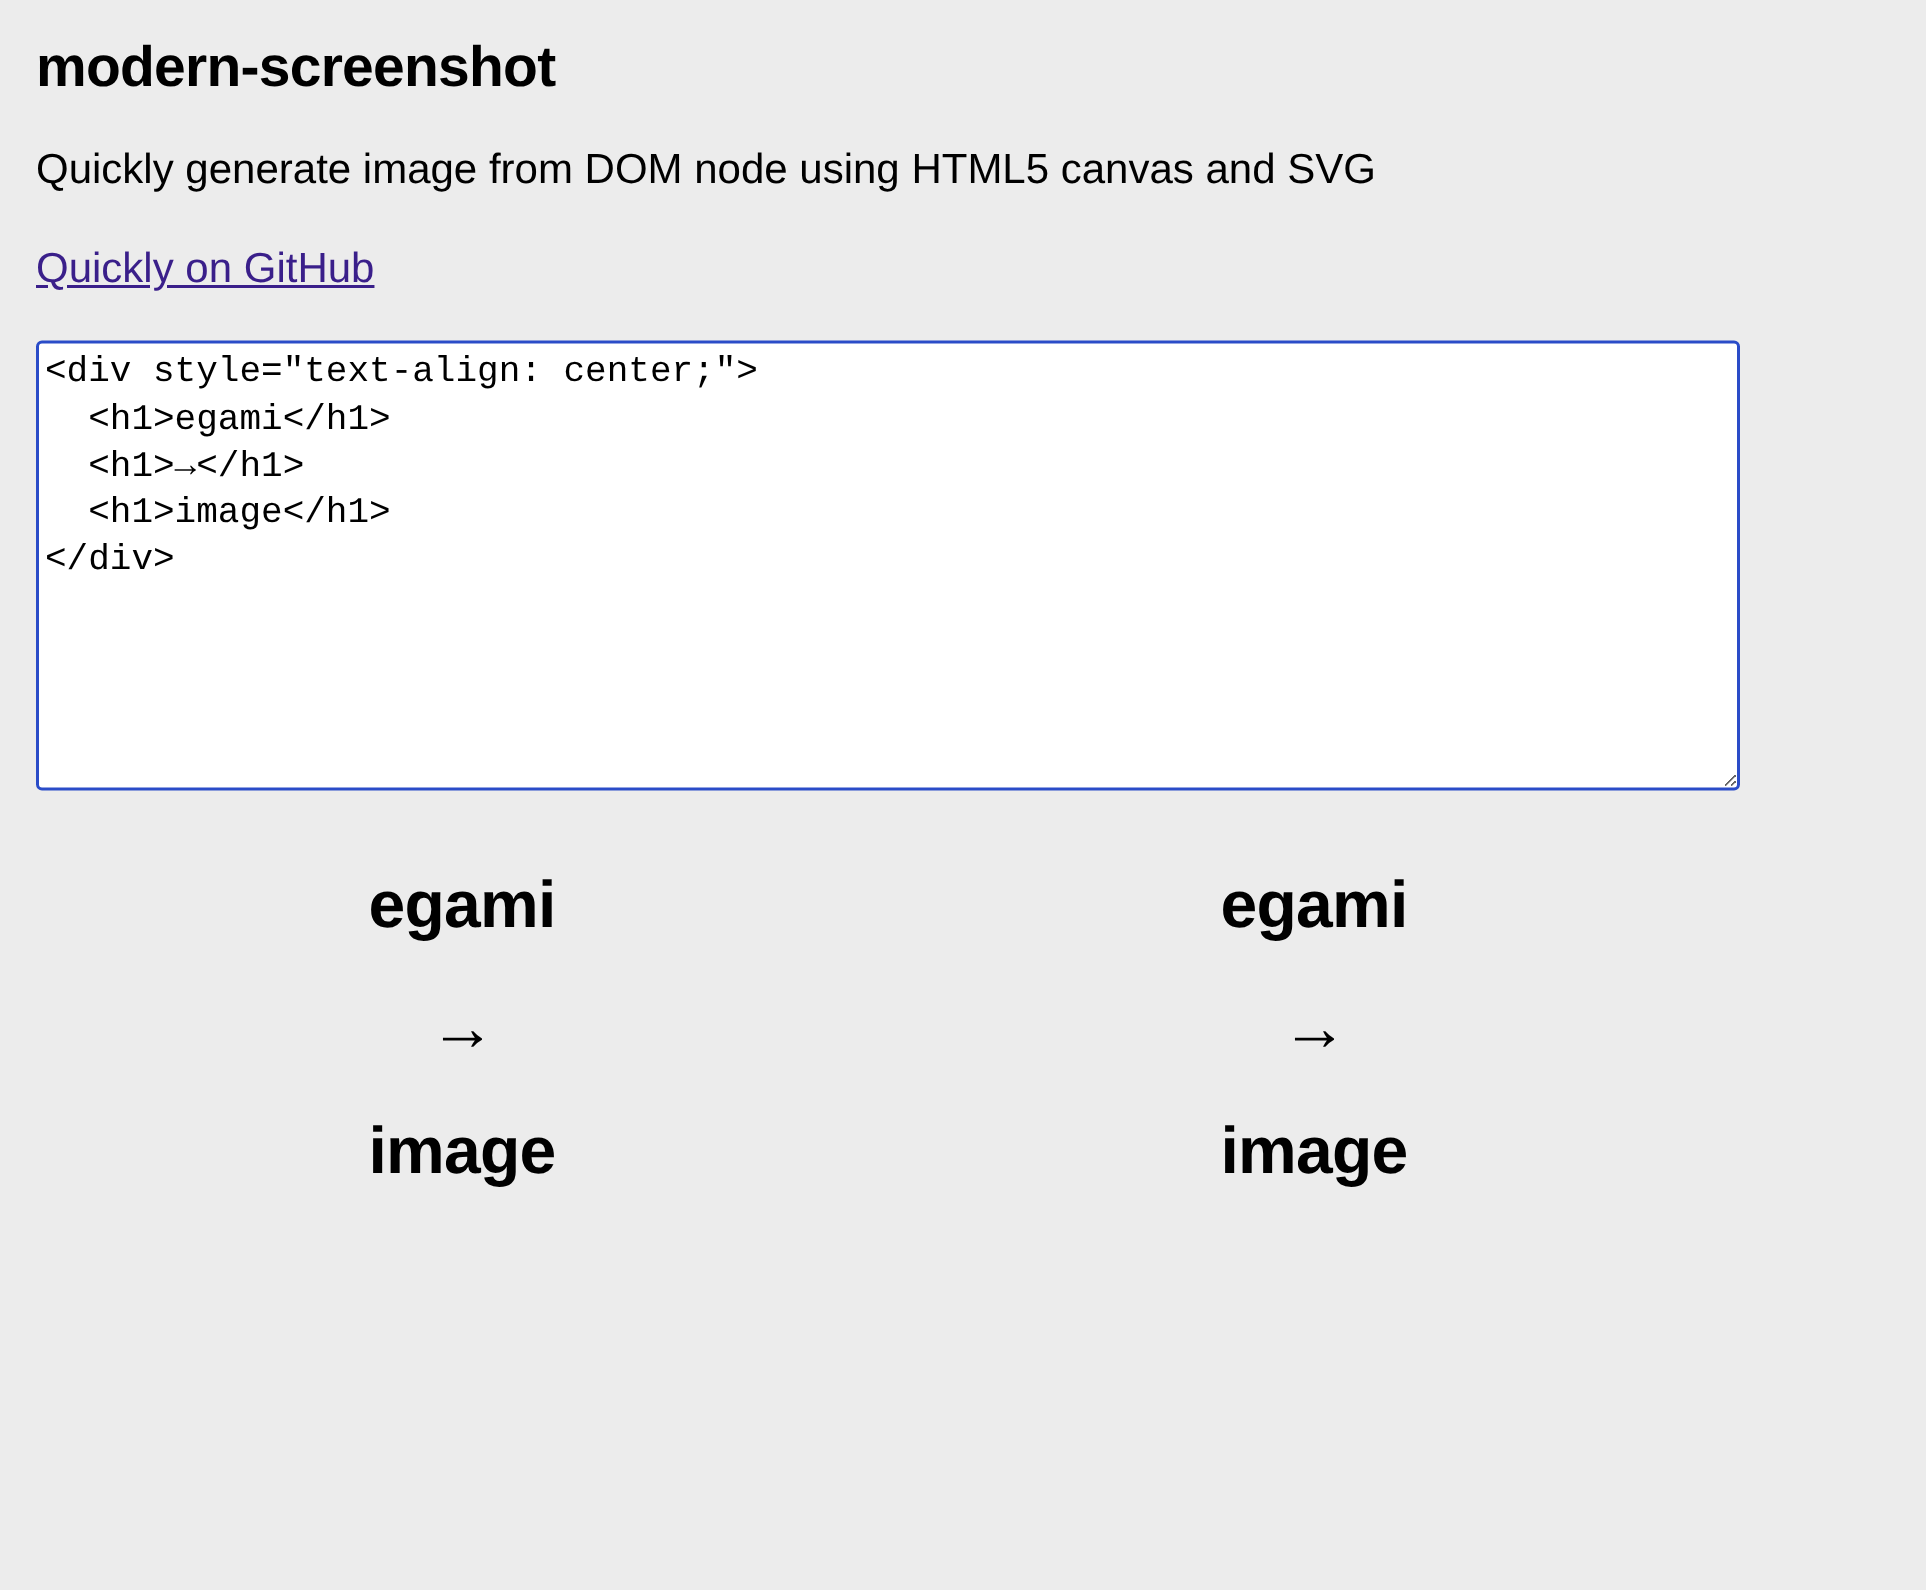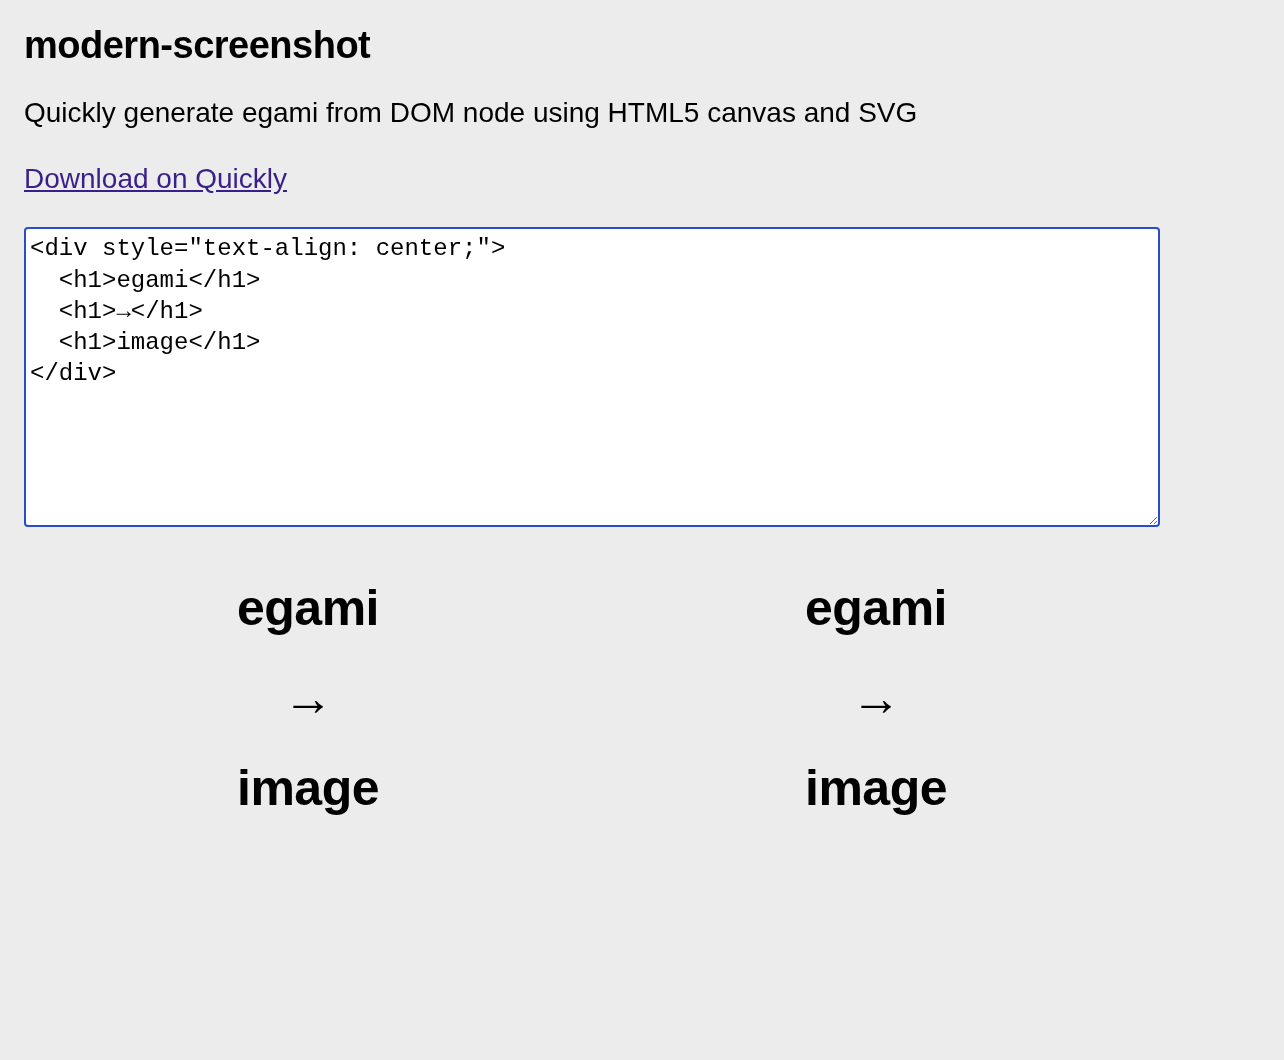--- a/index.html
+++ b/index.html
@@ -52,39 +52,39 @@
       flex-direction: row;
       gap: 0;
       margin-top: 20px;
       width: 1136px;
     }
     .preview-pane {
       flex: 1;
       text-align: center;
     }
     .preview-pane h1 {
-      font-size: 50px;
+      font-size: 44px;
       font-weight: 700;
       margin: 32px 0;
       letter-spacing: -0.5px;
     }
     .preview-pane.output h1 {
       filter: blur(0.4px);
     }
   </style>
 </head>
 <body>
 
 
 
 <h1 class="page-title">modern-screenshot</h1>
 
-<p class="subtitle">Quickly generate egami from DOM node using HTML5 canvas and SVG</p>
+<p class="subtitle">Quickly generate image from DOM node using HTML5 canvas and SVG</p>
 
-<a href="#" class="github-link">Download on Quickly</a>
+<a href="#" class="github-link">Quickly on GitHub</a>
 
 <textarea class="code-input" spellcheck="false" style="">&lt;div style="text-align: center;"&gt;
   &lt;h1&gt;egami&lt;/h1&gt;
   &lt;h1&gt;→&lt;/h1&gt;
   &lt;h1&gt;image&lt;/h1&gt;
 &lt;/div&gt;</textarea>
 
 <div class="preview-row">
   <div class="preview-pane live">
     <h1>egami</h1>

